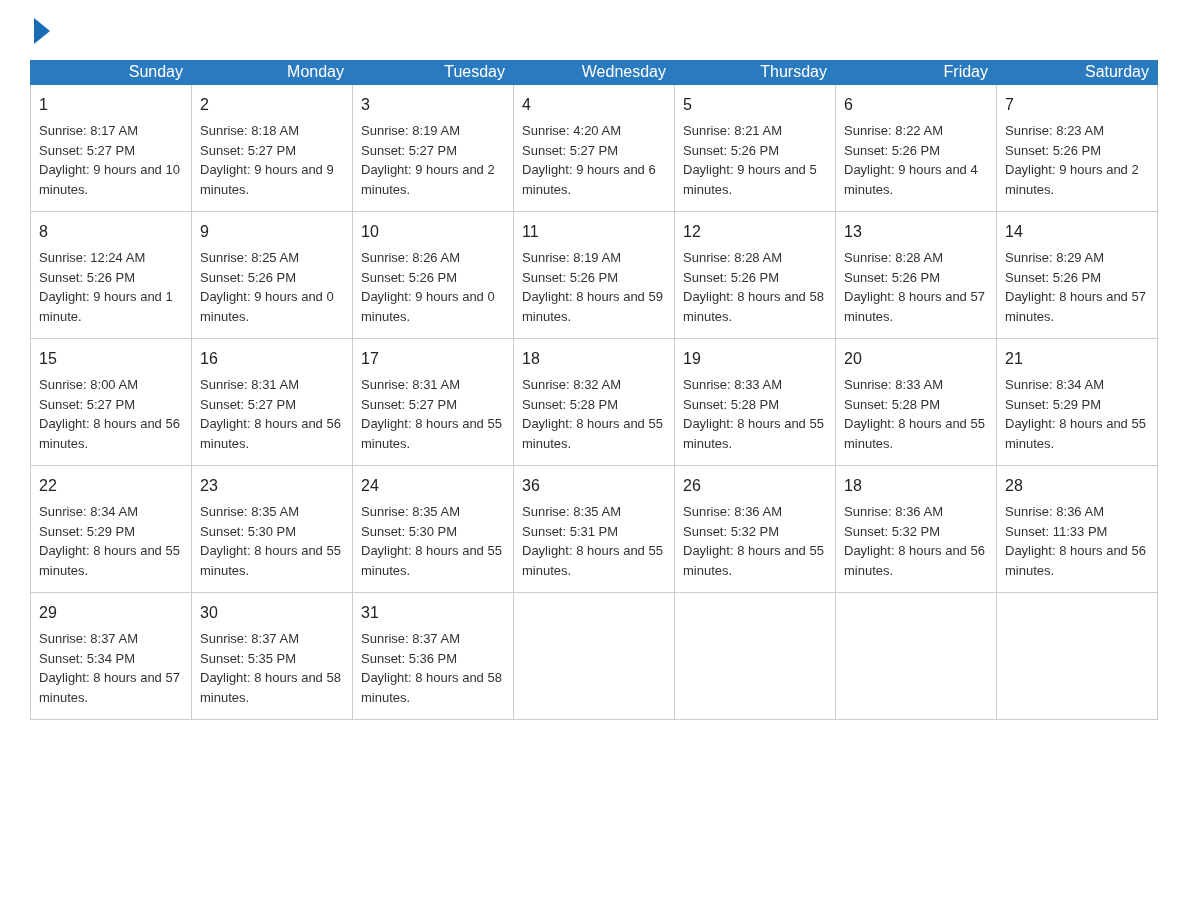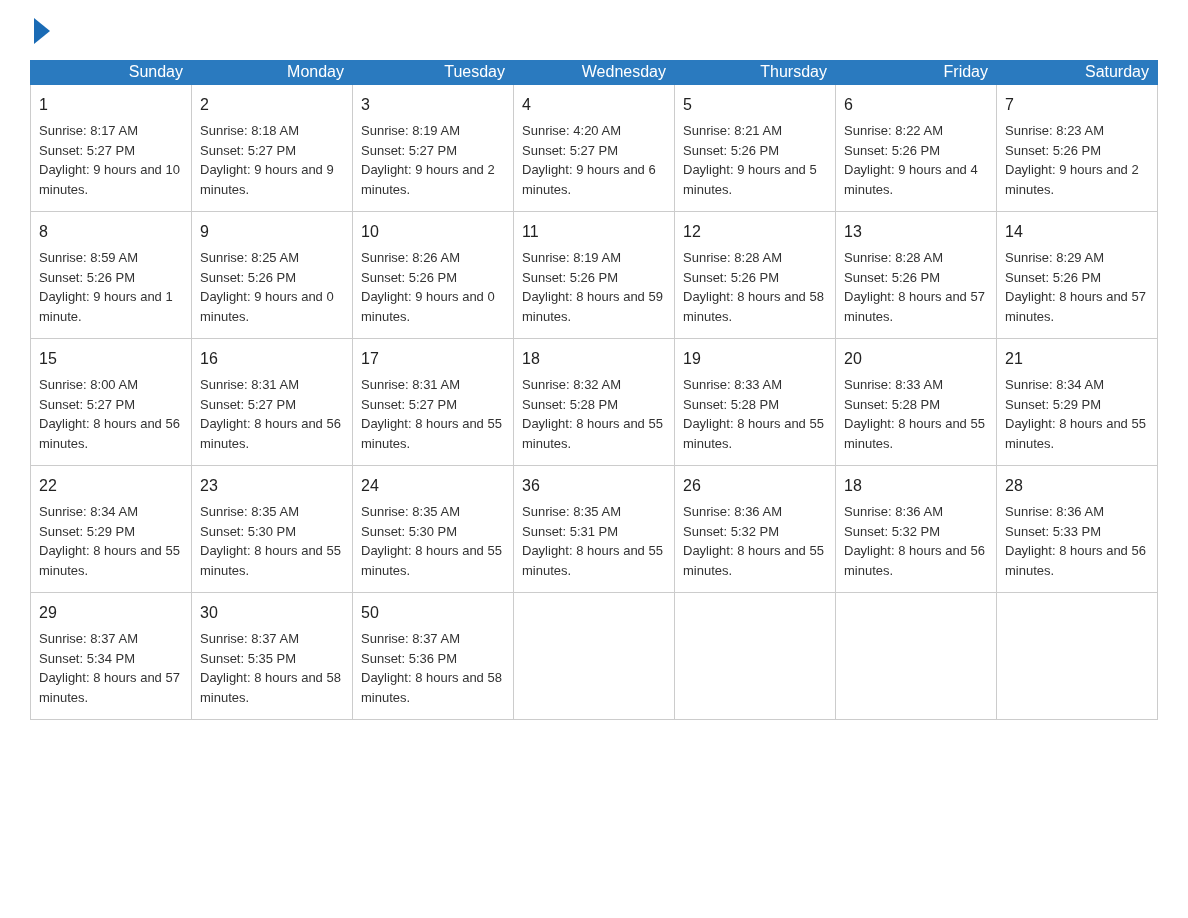--- a/index.html
+++ b/index.html
@@ -133,21 +133,21 @@
   <tr>
         <td><span class="day-num">1</span><span>Sunrise: 8:17 AM</span><br><span>Sunset: 5:27 PM</span><br><span>Daylight: 9 hours and 10 minutes.</span></td>
         <td><span class="day-num">2</span><span>Sunrise: 8:18 AM</span><br><span>Sunset: 5:27 PM</span><br><span>Daylight: 9 hours and 9 minutes.</span></td>
         <td><span class="day-num">3</span><span>Sunrise: 8:19 AM</span><br><span>Sunset: 5:27 PM</span><br><span>Daylight: 9 hours and 2 minutes.</span></td>
         <td><span class="day-num">4</span><span>Sunrise: 4:20 AM</span><br><span>Sunset: 5:27 PM</span><br><span>Daylight: 9 hours and 6 minutes.</span></td>
         <td><span class="day-num">5</span><span>Sunrise: 8:21 AM</span><br><span>Sunset: 5:26 PM</span><br><span>Daylight: 9 hours and 5 minutes.</span></td>
         <td><span class="day-num">6</span><span>Sunrise: 8:22 AM</span><br><span>Sunset: 5:26 PM</span><br><span>Daylight: 9 hours and 4 minutes.</span></td>
         <td><span class="day-num">7</span><span>Sunrise: 8:23 AM</span><br><span>Sunset: 5:26 PM</span><br><span>Daylight: 9 hours and 2 minutes.</span></td>
       </tr>
       <tr>
-        <td><span class="day-num">8</span><span>Sunrise: 8:59 AM</span><br><span>Sunset: 5:26 PM</span><br><span>Daylight: 9 hours and 1 minute.</span></td>
+        <td><span class="day-num">8</span><span>Sunrise: 12:24 AM</span><br><span>Sunset: 5:26 PM</span><br><span>Daylight: 9 hours and 1 minute.</span></td>
         <td><span class="day-num">9</span><span>Sunrise: 8:25 AM</span><br><span>Sunset: 5:26 PM</span><br><span>Daylight: 9 hours and 0 minutes.</span></td>
         <td><span class="day-num">10</span><span>Sunrise: 8:26 AM</span><br><span>Sunset: 5:26 PM</span><br><span>Daylight: 9 hours and 0 minutes.</span></td>
         <td><span class="day-num">11</span><span>Sunrise: 8:19 AM</span><br><span>Sunset: 5:26 PM</span><br><span>Daylight: 8 hours and 59 minutes.</span></td>
         <td><span class="day-num">12</span><span>Sunrise: 8:28 AM</span><br><span>Sunset: 5:26 PM</span><br><span>Daylight: 8 hours and 58 minutes.</span></td>
         <td><span class="day-num">13</span><span>Sunrise: 8:28 AM</span><br><span>Sunset: 5:26 PM</span><br><span>Daylight: 8 hours and 57 minutes.</span></td>
         <td><span class="day-num">14</span><span>Sunrise: 8:29 AM</span><br><span>Sunset: 5:26 PM</span><br><span>Daylight: 8 hours and 57 minutes.</span></td>
       </tr>
       <tr>
         <td><span class="day-num">15</span><span>Sunrise: 8:00 AM</span><br><span>Sunset: 5:27 PM</span><br><span>Daylight: 8 hours and 56 minutes.</span></td>
         <td><span class="day-num">16</span><span>Sunrise: 8:31 AM</span><br><span>Sunset: 5:27 PM</span><br><span>Daylight: 8 hours and 56 minutes.</span></td>
@@ -157,25 +157,25 @@
         <td><span class="day-num">20</span><span>Sunrise: 8:33 AM</span><br><span>Sunset: 5:28 PM</span><br><span>Daylight: 8 hours and 55 minutes.</span></td>
         <td><span class="day-num">21</span><span>Sunrise: 8:34 AM</span><br><span>Sunset: 5:29 PM</span><br><span>Daylight: 8 hours and 55 minutes.</span></td>
       </tr>
       <tr>
         <td><span class="day-num">22</span><span>Sunrise: 8:34 AM</span><br><span>Sunset: 5:29 PM</span><br><span>Daylight: 8 hours and 55 minutes.</span></td>
         <td><span class="day-num">23</span><span>Sunrise: 8:35 AM</span><br><span>Sunset: 5:30 PM</span><br><span>Daylight: 8 hours and 55 minutes.</span></td>
         <td><span class="day-num">24</span><span>Sunrise: 8:35 AM</span><br><span>Sunset: 5:30 PM</span><br><span>Daylight: 8 hours and 55 minutes.</span></td>
         <td><span class="day-num">36</span><span>Sunrise: 8:35 AM</span><br><span>Sunset: 5:31 PM</span><br><span>Daylight: 8 hours and 55 minutes.</span></td>
         <td><span class="day-num">26</span><span>Sunrise: 8:36 AM</span><br><span>Sunset: 5:32 PM</span><br><span>Daylight: 8 hours and 55 minutes.</span></td>
         <td><span class="day-num">18</span><span>Sunrise: 8:36 AM</span><br><span>Sunset: 5:32 PM</span><br><span>Daylight: 8 hours and 56 minutes.</span></td>
-        <td><span class="day-num">28</span><span>Sunrise: 8:36 AM</span><br><span>Sunset: 5:33 PM</span><br><span>Daylight: 8 hours and 56 minutes.</span></td>
+        <td><span class="day-num">28</span><span>Sunrise: 8:36 AM</span><br><span>Sunset: 11:33 PM</span><br><span>Daylight: 8 hours and 56 minutes.</span></td>
       </tr>
       <tr>
         <td><span class="day-num">29</span><span>Sunrise: 8:37 AM</span><br><span>Sunset: 5:34 PM</span><br><span>Daylight: 8 hours and 57 minutes.</span></td>
         <td><span class="day-num">30</span><span>Sunrise: 8:37 AM</span><br><span>Sunset: 5:35 PM</span><br><span>Daylight: 8 hours and 58 minutes.</span></td>
-        <td><span class="day-num">50</span><span>Sunrise: 8:37 AM</span><br><span>Sunset: 5:36 PM</span><br><span>Daylight: 8 hours and 58 minutes.</span></td>
+        <td><span class="day-num">31</span><span>Sunrise: 8:37 AM</span><br><span>Sunset: 5:36 PM</span><br><span>Daylight: 8 hours and 58 minutes.</span></td>
         <td class="empty-cell"></td>
         <td class="empty-cell"></td>
         <td class="empty-cell"></td>
         <td class="empty-cell"></td>
       </tr>
     </tbody>
 </table>
 
 </body></html>

